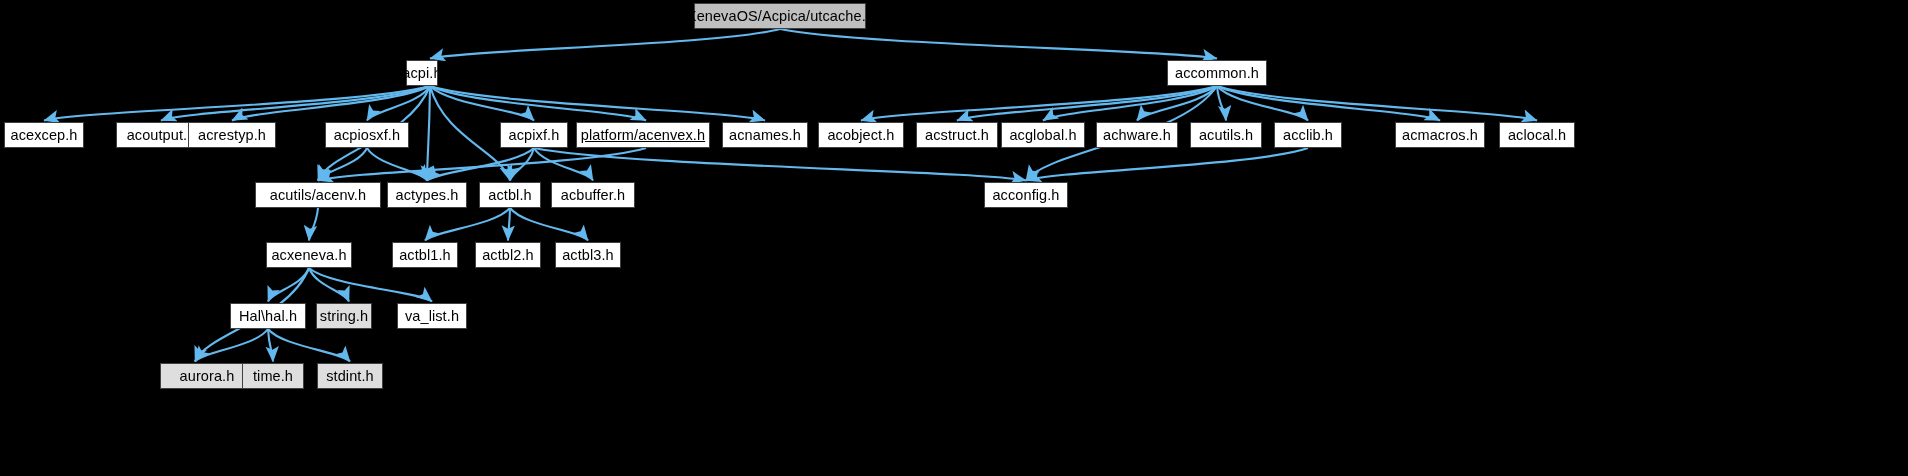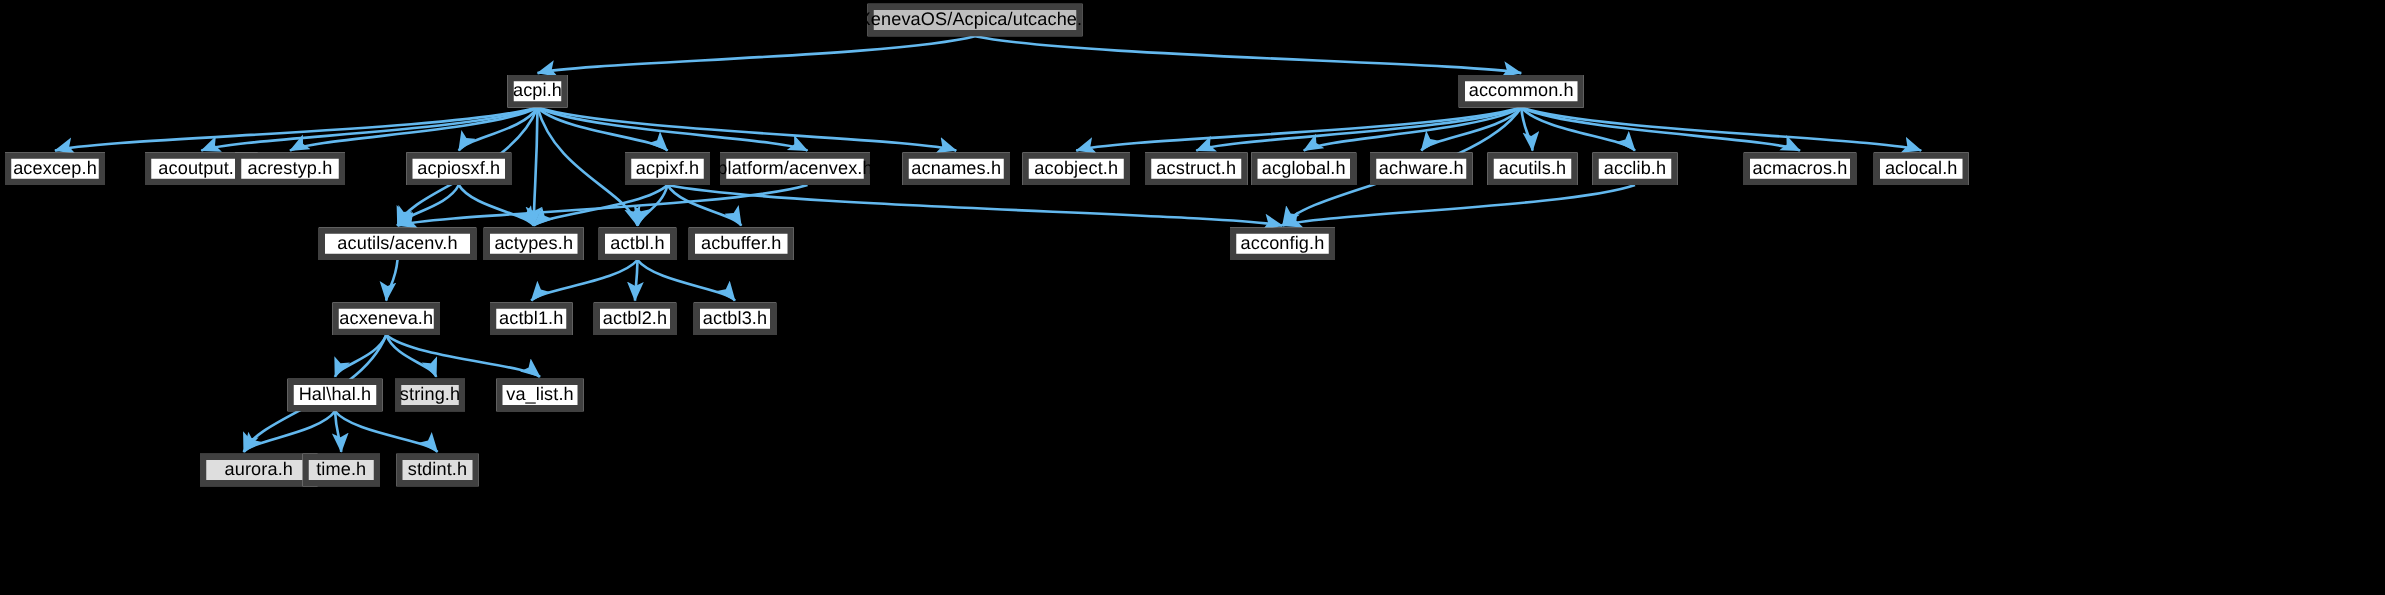--- a/index.html
+++ b/index.html
@@ -1,20 +1,20 @@
 <!DOCTYPE html>
 <html><head>
 <meta charset="utf-8">
 <style>
   html,body{margin:0;padding:0;background:#000;}
   body{width:1908px;height:476px;overflow:hidden;font-family:"Liberation Sans",sans-serif;}
   #graph{position:relative;width:1908px;height:476px;background:#000;}
   svg.edges{position:absolute;left:0;top:0;width:1908px;height:476px;pointer-events:none;}
   .node{position:absolute;box-sizing:border-box;display:flex;align-items:center;justify-content:center;
-        height:26px;border:5px solid #0f766e;background:#fff;color:#000;font-size:14.5px;
+        height:26px;border:1px solid #0f766e;background:#fff;color:#000;font-size:14.5px;
         line-height:1;white-space:nowrap;letter-spacing:0.1px;}
   .node.root{background:#bfbfbf;border-color:#404040;}
   .node.sys{background:#dedede;border-color:#404040;}
   .node.plain{border-color:#404040;}
 </style>
 </head>
 <body>
 
 <div id="graph">
   <svg class="edges" viewBox="0 0 1908 476">
@@ -61,28 +61,28 @@
         <path d="M309,268 C316.2,286.425 345,291.45 349,301.5" stroke="#63b8ee" stroke-width="2.1" fill="none" marker-end="url(#ah)"></path>
         <path d="M309,268 C331.14,286.425 419.7,291.45 432,301.5" stroke="#63b8ee" stroke-width="2.1" fill="none" marker-end="url(#ah)"></path>
         <path d="M309,268 C288.48,319.425 206.4,333.45 195,361.5" stroke="#63b8ee" stroke-width="2.1" fill="none" marker-end="url(#ah)"></path>
         <path d="M268,329 C254.86,346.875 202.3,351.75 195,361.5" stroke="#63b8ee" stroke-width="2.1" fill="none" marker-end="url(#ah)"></path>
         <path d="M268,329 C268.9,346.875 272.5,351.75 273,361.5" stroke="#63b8ee" stroke-width="2.1" fill="none" marker-end="url(#ah)"></path>
         <path d="M268,329 C282.76,346.875 341.8,351.75 350,361.5" stroke="#63b8ee" stroke-width="2.1" fill="none" marker-end="url(#ah)"></path>
       </g>
   </svg>
   <div id="node-layer">
       <div class="node root" style="left: 694px; top: 3px; width: 172px;">XenevaOS/Acpica/utcache.c</div>
-      <div class="node plain" style="left: 406px; top: 60px; width: 48px;">acpi.h</div>
+      <div class="node plain" style="left: 406px; top: 60px; width: 32px;">acpi.h</div>
       <div class="node plain" style="left: 1167px; top: 60px; width: 100px;">accommon.h</div>
       <div class="node plain" style="left: 4px; top: 122px; width: 80px;">acexcep.h</div>
       <div class="node plain" style="left: 116px; top: 122px; width: 90px;">acoutput.h</div>
       <div class="node plain" style="left: 188px; top: 122px; width: 88px;">acrestyp.h</div>
       <div class="node plain" style="left: 325px; top: 122px; width: 84px;">acpiosxf.h</div>
       <div class="node plain" style="left: 500px; top: 122px; width: 68px;">acpixf.h</div>
-      <div class="node plain" style="left: 576px; top: 122px; width: 120px;">platform/acenvex.h</div>
+      <div class="node plain" style="left: 576px; top: 122px; width: 134px; text-decoration: underline;">platform/acenvex.h</div>
       <div class="node plain" style="left: 722px; top: 122px; width: 86px;">acnames.h</div>
       <div class="node plain" style="left: 818px; top: 122px; width: 86px;">acobject.h</div>
       <div class="node plain" style="left: 916px; top: 122px; width: 82px;">acstruct.h</div>
       <div class="node plain" style="left: 1001px; top: 122px; width: 84px;">acglobal.h</div>
       <div class="node plain" style="left: 1096px; top: 122px; width: 82px;">achware.h</div>
       <div class="node plain" style="left: 1190px; top: 122px; width: 72px;">acutils.h</div>
       <div class="node plain" style="left: 1274px; top: 122px; width: 68px;">acclib.h</div>
       <div class="node plain" style="left: 1395px; top: 122px; width: 90px;">acmacros.h</div>
       <div class="node plain" style="left: 1499px; top: 122px; width: 76px;">aclocal.h</div>
       <div class="node plain" style="left: 255px; top: 182px; width: 126px;">acutils/acenv.h</div>

